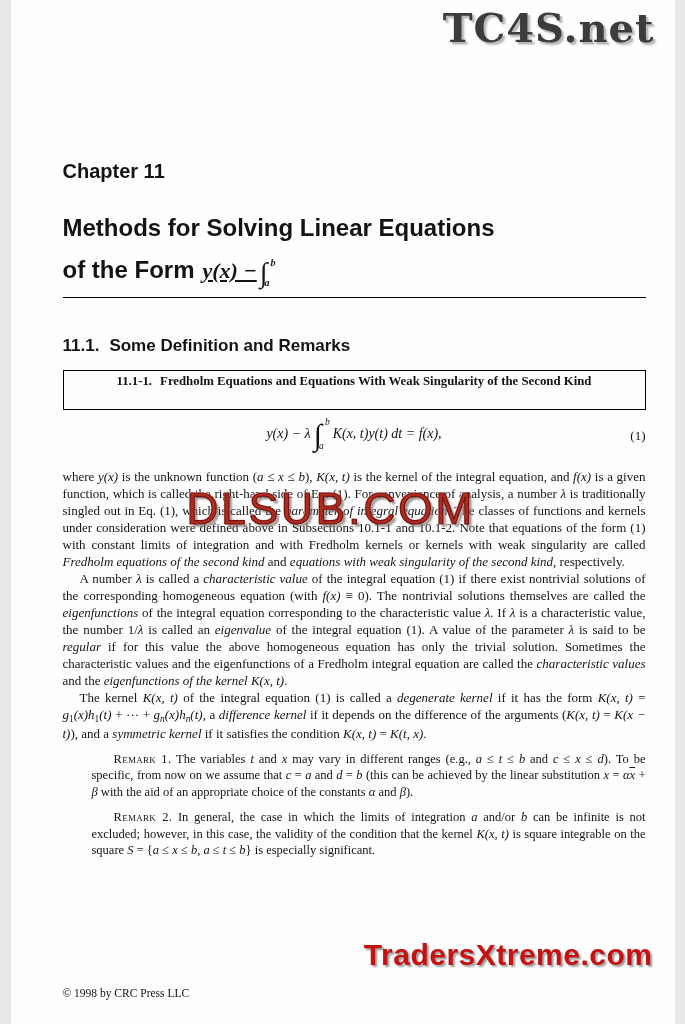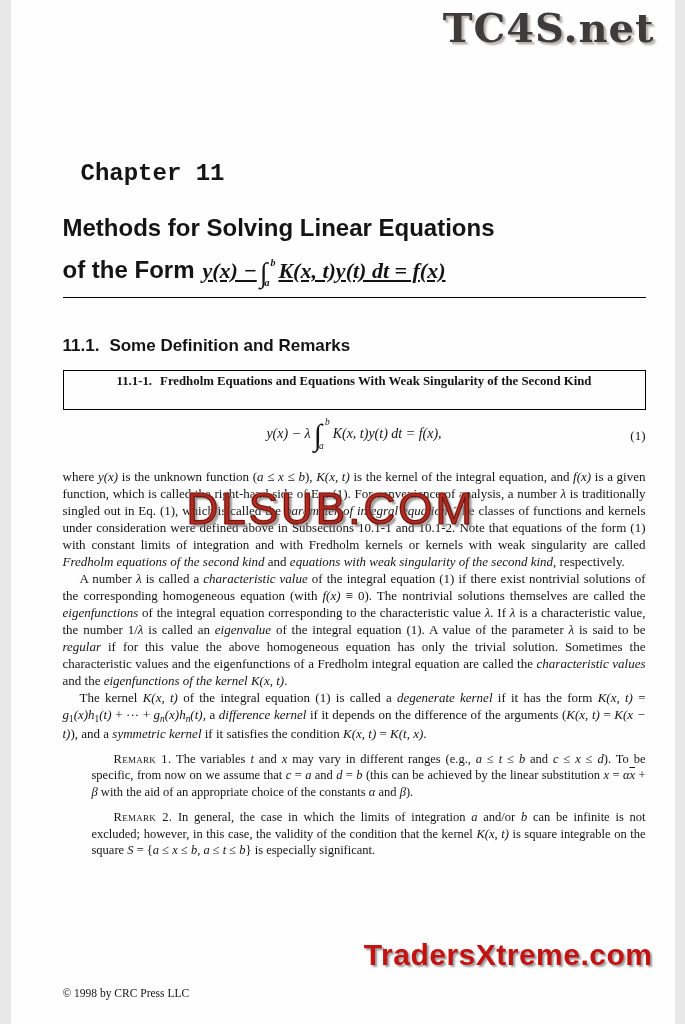--- a/index.html
+++ b/index.html
@@ -27,22 +27,22 @@
   .tradersxtreme {
     position:absolute; right:22px; top:938px;
     font-family:"Liberation Sans", sans-serif; font-weight:bold;
     font-size:30px; letter-spacing:0.5px; color:#c41212;
     text-shadow:2px 2px 2px #9a9a9a;
     white-space:nowrap;
   }
 
   
   .chapter-label {
-    position:absolute; left:70px; top:160px;
-    font-family:Liberation Mono, monospace; font-weight:bold; font-size:24px;
+    position:absolute; left:52px; top:160px;
+    font-family:Liberation Sans, sans-serif; font-weight:bold; font-size:20px;
   }
   .chapter-title {
     position:absolute; left:52px; top:207px; width:583px;
     font-family:"Liberation Sans", sans-serif; font-weight:bold; font-size:24px;
     line-height:1.75;
   }
   .title-math {
     font-family:"Liberation Serif", serif; font-style:italic; font-weight:bold;
     font-size:22px; margin-left:8px; white-space:nowrap;text-decoration:underline;
   }
@@ -116,21 +116,21 @@
   <div class="chapter-label">Chapter 11</div>
 
   <div class="chapter-title">
     <span>Methods for Solving Linear Equations</span><br>
     <span>of the Form</span><span class="title-math"><span>y(x) −</span><span class="integral">
           <span class="int-glyph">∫</span>
           <span class="int-limits">
             <span class="int-sup">b</span>
             <span class="int-sub">a</span>
           </span>
-        </span><span>K(x, t)y(t) dt = f(x)</span></span>
+        </span></span>
   </div>
 
   <div class="title-rule"></div>
 
   <div class="section-heading">
     <span class="sec-num">11.1.</span><span>Some Definition and Remarks</span>
   </div>
 
   <div class="subsection-box">
     <span class="sub-num">11.1-1.</span><span>Fredholm Equations and Equations With Weak Singularity of the Second Kind</span>

